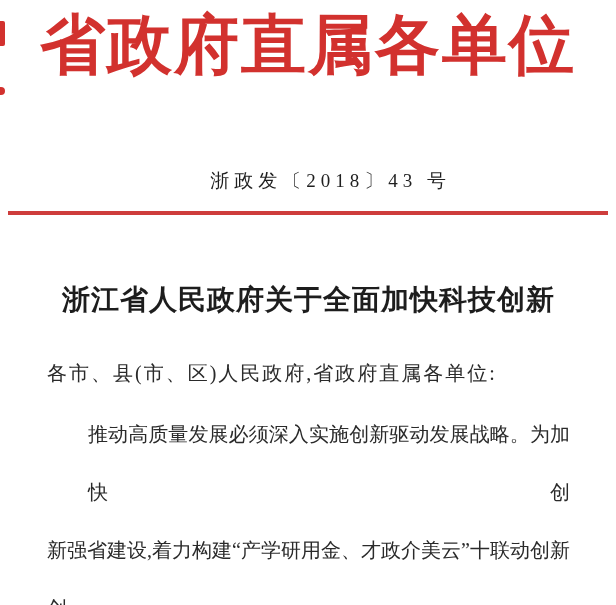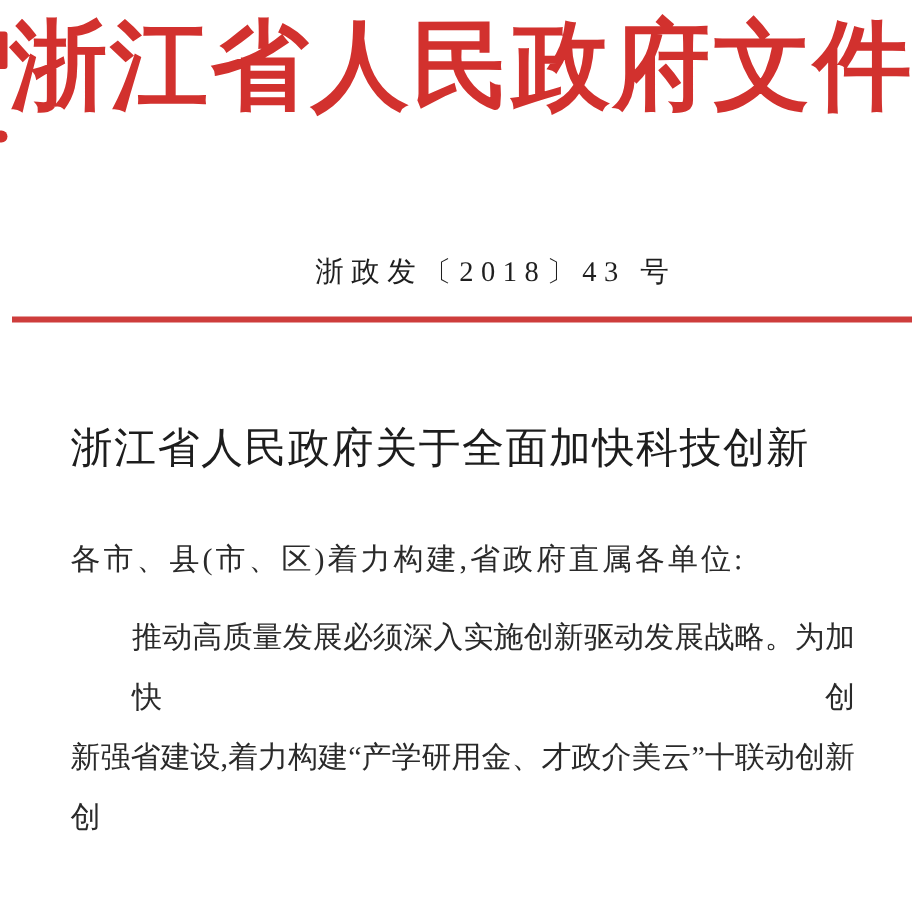--- a/index.html
+++ b/index.html
@@ -44,68 +44,68 @@
     padding-left: 45px;
   }
   .red-divider {
     height: 4px;
     margin: 17px 8px 0 8px;
     background: var(--divider-red, #ce3d3c);
   }
   main { padding: 0 46px 0 47px; }
   .doc-title {
     margin: 60px 0 0 0;
-    text-align: left;
+    text-align: center;
     font-size: 28px;
-    font-weight: normal;
+    font-weight: bold;
     line-height: 50px;
     letter-spacing: 1px;
     color: var(--title-black, #1d1d1d);
   }
   .doc-title .title-line { display: block; white-space: nowrap; }
   .salutation {
     margin: 28px 0 0 0;
     font-size: 20px;
     line-height: 40px;
     letter-spacing: 2px;
     color: var(--body-black, #2a2a2a);
     white-space: nowrap;
   }
   .paragraph { margin-top: 12px; }
   .para-line {
     font-size: 20px;
-    line-height: 40px;
+    line-height: 58px;
     color: var(--body-black, #2a2a2a);
   }
   .para-line.justify {
     text-align: justify;
     text-align-last: justify;
   }
   .para-line.indent { padding-left: 41px; }
 </style>
 </head>
 <body>
 
 <div class="page">
 
   <div class="edge-artifact-top"></div>
   <div class="edge-artifact-dot"></div>
 
   <header>
-    <h1 class="masthead">浙江省人民政府文件</h1>
+    <h1 class="masthead">省政府直属各单位</h1>
     <div class="doc-number">浙政发〔2018〕43 号</div>
     <div class="red-divider"></div>
   </header>
 
   <main>
     <h2 class="doc-title">
       <span class="title-line">浙江省人民政府关于全面加快科技创新</span>
     </h2>
 
-    <p class="salutation">各市、县(市、区)着力构建,省政府直属各单位:</p>
+    <p class="salutation">各市、县(市、区)人民政府,省政府直属各单位:</p>
 
     <div class="paragraph">
       <div class="para-line indent justify">推动高质量发展必须深入实施创新驱动发展战略。为加快创</div>
       <div class="para-line justify">新强省建设,着力构建“产学研用金、才政介美云”十联动创新创</div>
 
     </div>
   </main>
 
 </div>
 

